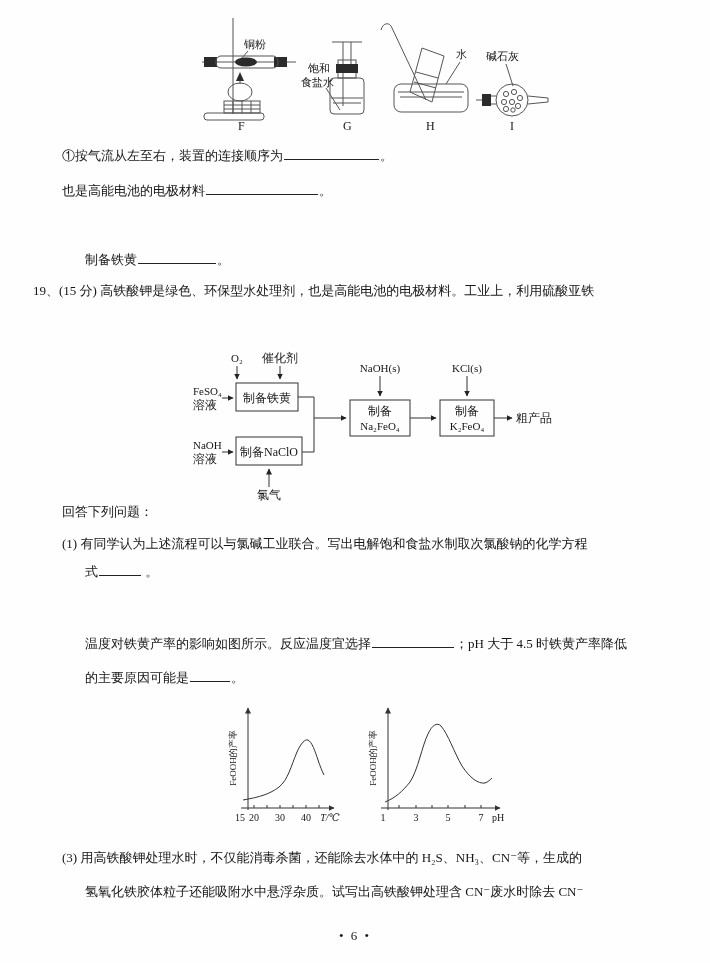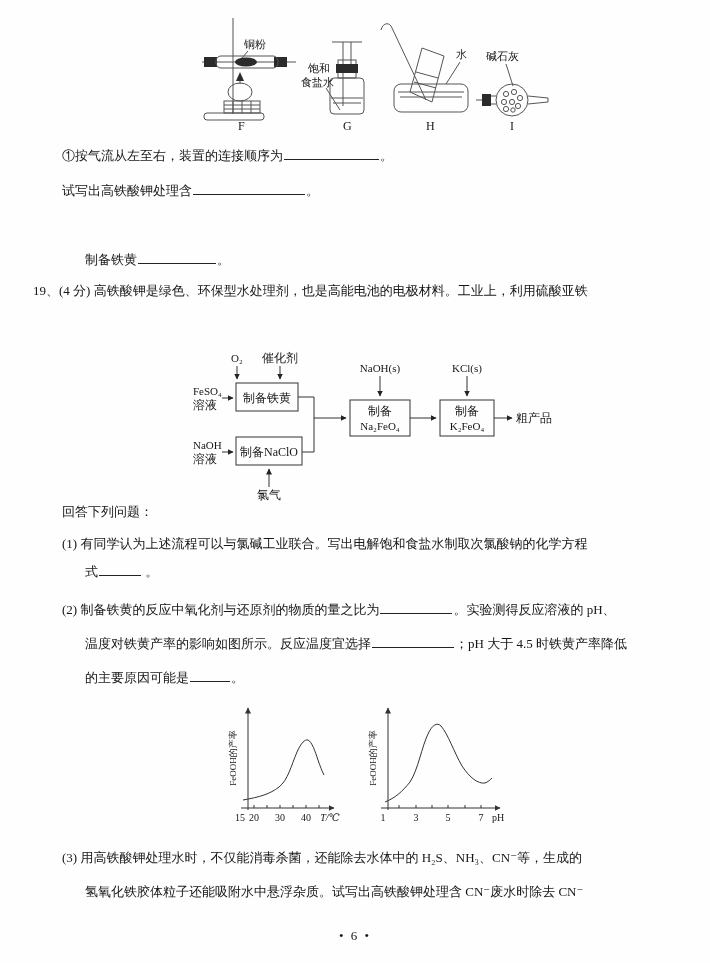--- a/index.html
+++ b/index.html
@@ -95,28 +95,28 @@
       <line class="sk" x1="318" y1="50" x2="325" y2="72"></line>
       <text x="298" y="46" font-size="11">碱石灰</text>
       <text x="322" y="116" font-size="12">I</text>
     </g>
   </svg>
 
   <div class="line" style="left:62px;top:146px">
     <span>①按气流从左至右，装置的连接顺序为</span><span class="blank b95"></span><span>。</span>
   </div>
   <div class="line" style="left:62px;top:181px">
-    <span>试写出高铁酸钾处理含</span><span class="blank b115"></span><span>。</span>
+    <span>也是高能电池的电极材料</span><span class="blank b115"></span><span>。</span>
   </div>
   <div class="line" style="left:85px;top:250px">
     <span>制备铁黄</span><span class="blank b78"></span><span>。</span>
   </div>
 
   <div class="line" style="left:33px;top:281px">
-    <span>19、(4 分) 高铁酸钾是绿色、环保型水处理剂，也是高能电池的电极材料。工业上，利用硫酸亚铁</span>
+    <span>19、(15 分) 高铁酸钾是绿色、环保型水处理剂，也是高能电池的电极材料。工业上，利用硫酸亚铁</span>
   </div>
 
   <svg style="left:180px;top:348px" width="400" height="156" viewBox="0 0 400 156">
     <defs>
       <marker id="arrF" markerWidth="7" markerHeight="7" refX="5.5" refY="3" orient="auto">
         <path d="M0,0 L6,3 L0,6 z" fill="#222"></path>
       </marker>
     </defs>
     <g>
       <text x="57" y="14" font-size="11" text-anchor="middle">O₂</text>
@@ -172,23 +172,20 @@
   </svg>
 
   <div class="line" style="left:62px;top:502px">
     <span>回答下列问题：</span>
   </div>
   <div class="line" style="left:62px;top:534px">
     <span>(1) 有同学认为上述流程可以与氯碱工业联合。写出电解饱和食盐水制取次氯酸钠的化学方程</span>
   </div>
   <div class="line" style="left:85px;top:562px">
     <span>式</span><span class="blank b42"></span><span> 。</span>
-  </div>
-  <div class="line" style="left:62px;top:600px">
-    <span>(2) 制备铁黄的反应中氧化剂与还原剂的物质的量之比为</span><span class="blank b72"></span><span>。实验测得反应溶液的 pH、</span>
   </div>
   <div class="line" style="left:85px;top:634px">
     <span>温度对铁黄产率的影响如图所示。反应温度宜选择</span><span class="blank b82"></span><span>；pH 大于 4.5 时铁黄产率降低</span>
   </div>
   <div class="line" style="left:85px;top:668px">
     <span>的主要原因可能是</span><span class="blank b40"></span><span>。</span>
   </div>
 
   <svg style="left:230px;top:696px" width="292" height="140" viewBox="0 0 292 140">
     <defs>

